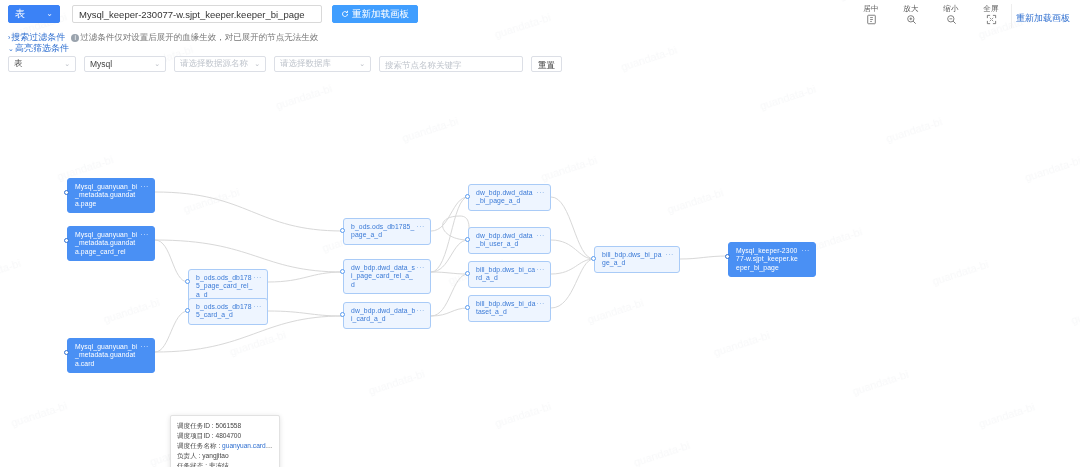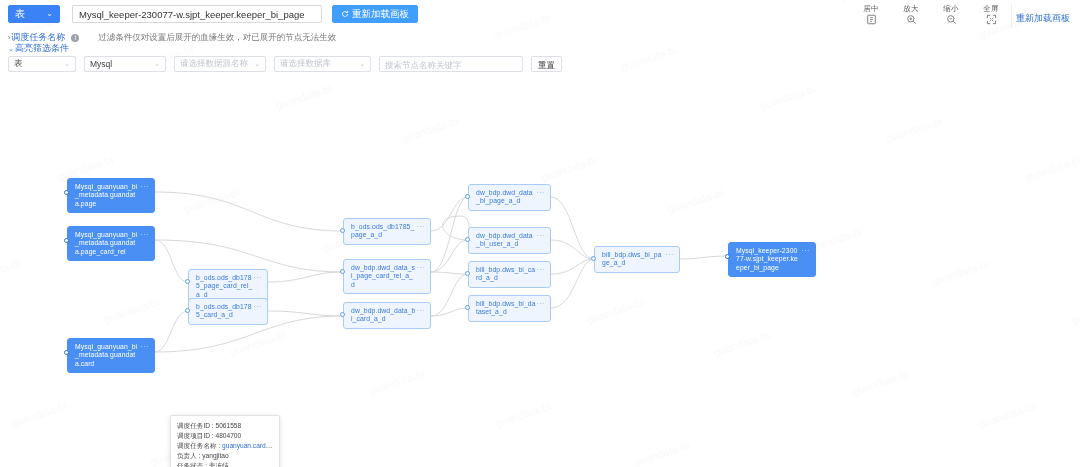--- a/index.html
+++ b/index.html
@@ -46,21 +46,21 @@
     cursor:pointer;z-index:6;white-space:nowrap;
   }
   .tb-divider{position:absolute;right:68px;top:4px;width:1px;height:24px;background:#eee;z-index:6;}
 
   
   .filter-row{position:absolute;left:8px;display:flex;align-items:center;gap:6px;z-index:5;}
   .fr1{top:31px;}
   .fr2{top:42px;}
   .fl-title{color:#2f6fd0;font-size:9px;white-space:nowrap;cursor:pointer;}
   .fl-title .arrow{font-size:7px;margin-right:1px;}
-  .fl-info{display:inline-flex;align-items:center;gap:19px;color:#777;font-size:8.5px;white-space:nowrap;}
+  .fl-info{display:inline-flex;align-items:center;gap:1px;color:#777;font-size:8.5px;white-space:nowrap;}
   .i-circle{
     width:8px;height:8px;border-radius:50%;background:#9aa3ad;color:#fff;
     font-size:6.5px;line-height:8px;text-align:center;font-style:normal;flex:none;
   }
 
   
   .controls{position:absolute;left:8px;top:56px;display:flex;align-items:center;gap:8px;z-index:5;}
   .sel{
     height:16px;border:1px solid #dcdfe6;border-radius:2px;background:#fff;
     display:flex;align-items:center;justify-content:space-between;
@@ -187,21 +187,21 @@
           <path d="M5.5 5.5l2 2M10.5 5.5l-2 2M5.5 10.5l2-2M10.5 10.5l-2-2" stroke="#666" stroke-width="1"></path>
         </svg>
       </div>
     </div>
   </div>
 
   <div class="tips-link">重新加载画板</div>
 
   <div class="filter-row fr1">
     <span class="fl-title">
-      <span class="arrow">›</span><span>调度任务名称</span>
+      <span class="arrow">›</span><span>搜索过滤条件</span>
     </span>
     <span class="fl-info">
       <i class="i-circle">i</i>
       <span>过滤条件仅对设置后展开的血缘生效，对已展开的节点无法生效</span>
     </span>
   </div>
 
   <div class="filter-row fr2">
     <span class="fl-title">
       <span class="arrow">⌄</span><span>高亮筛选条件</span>

